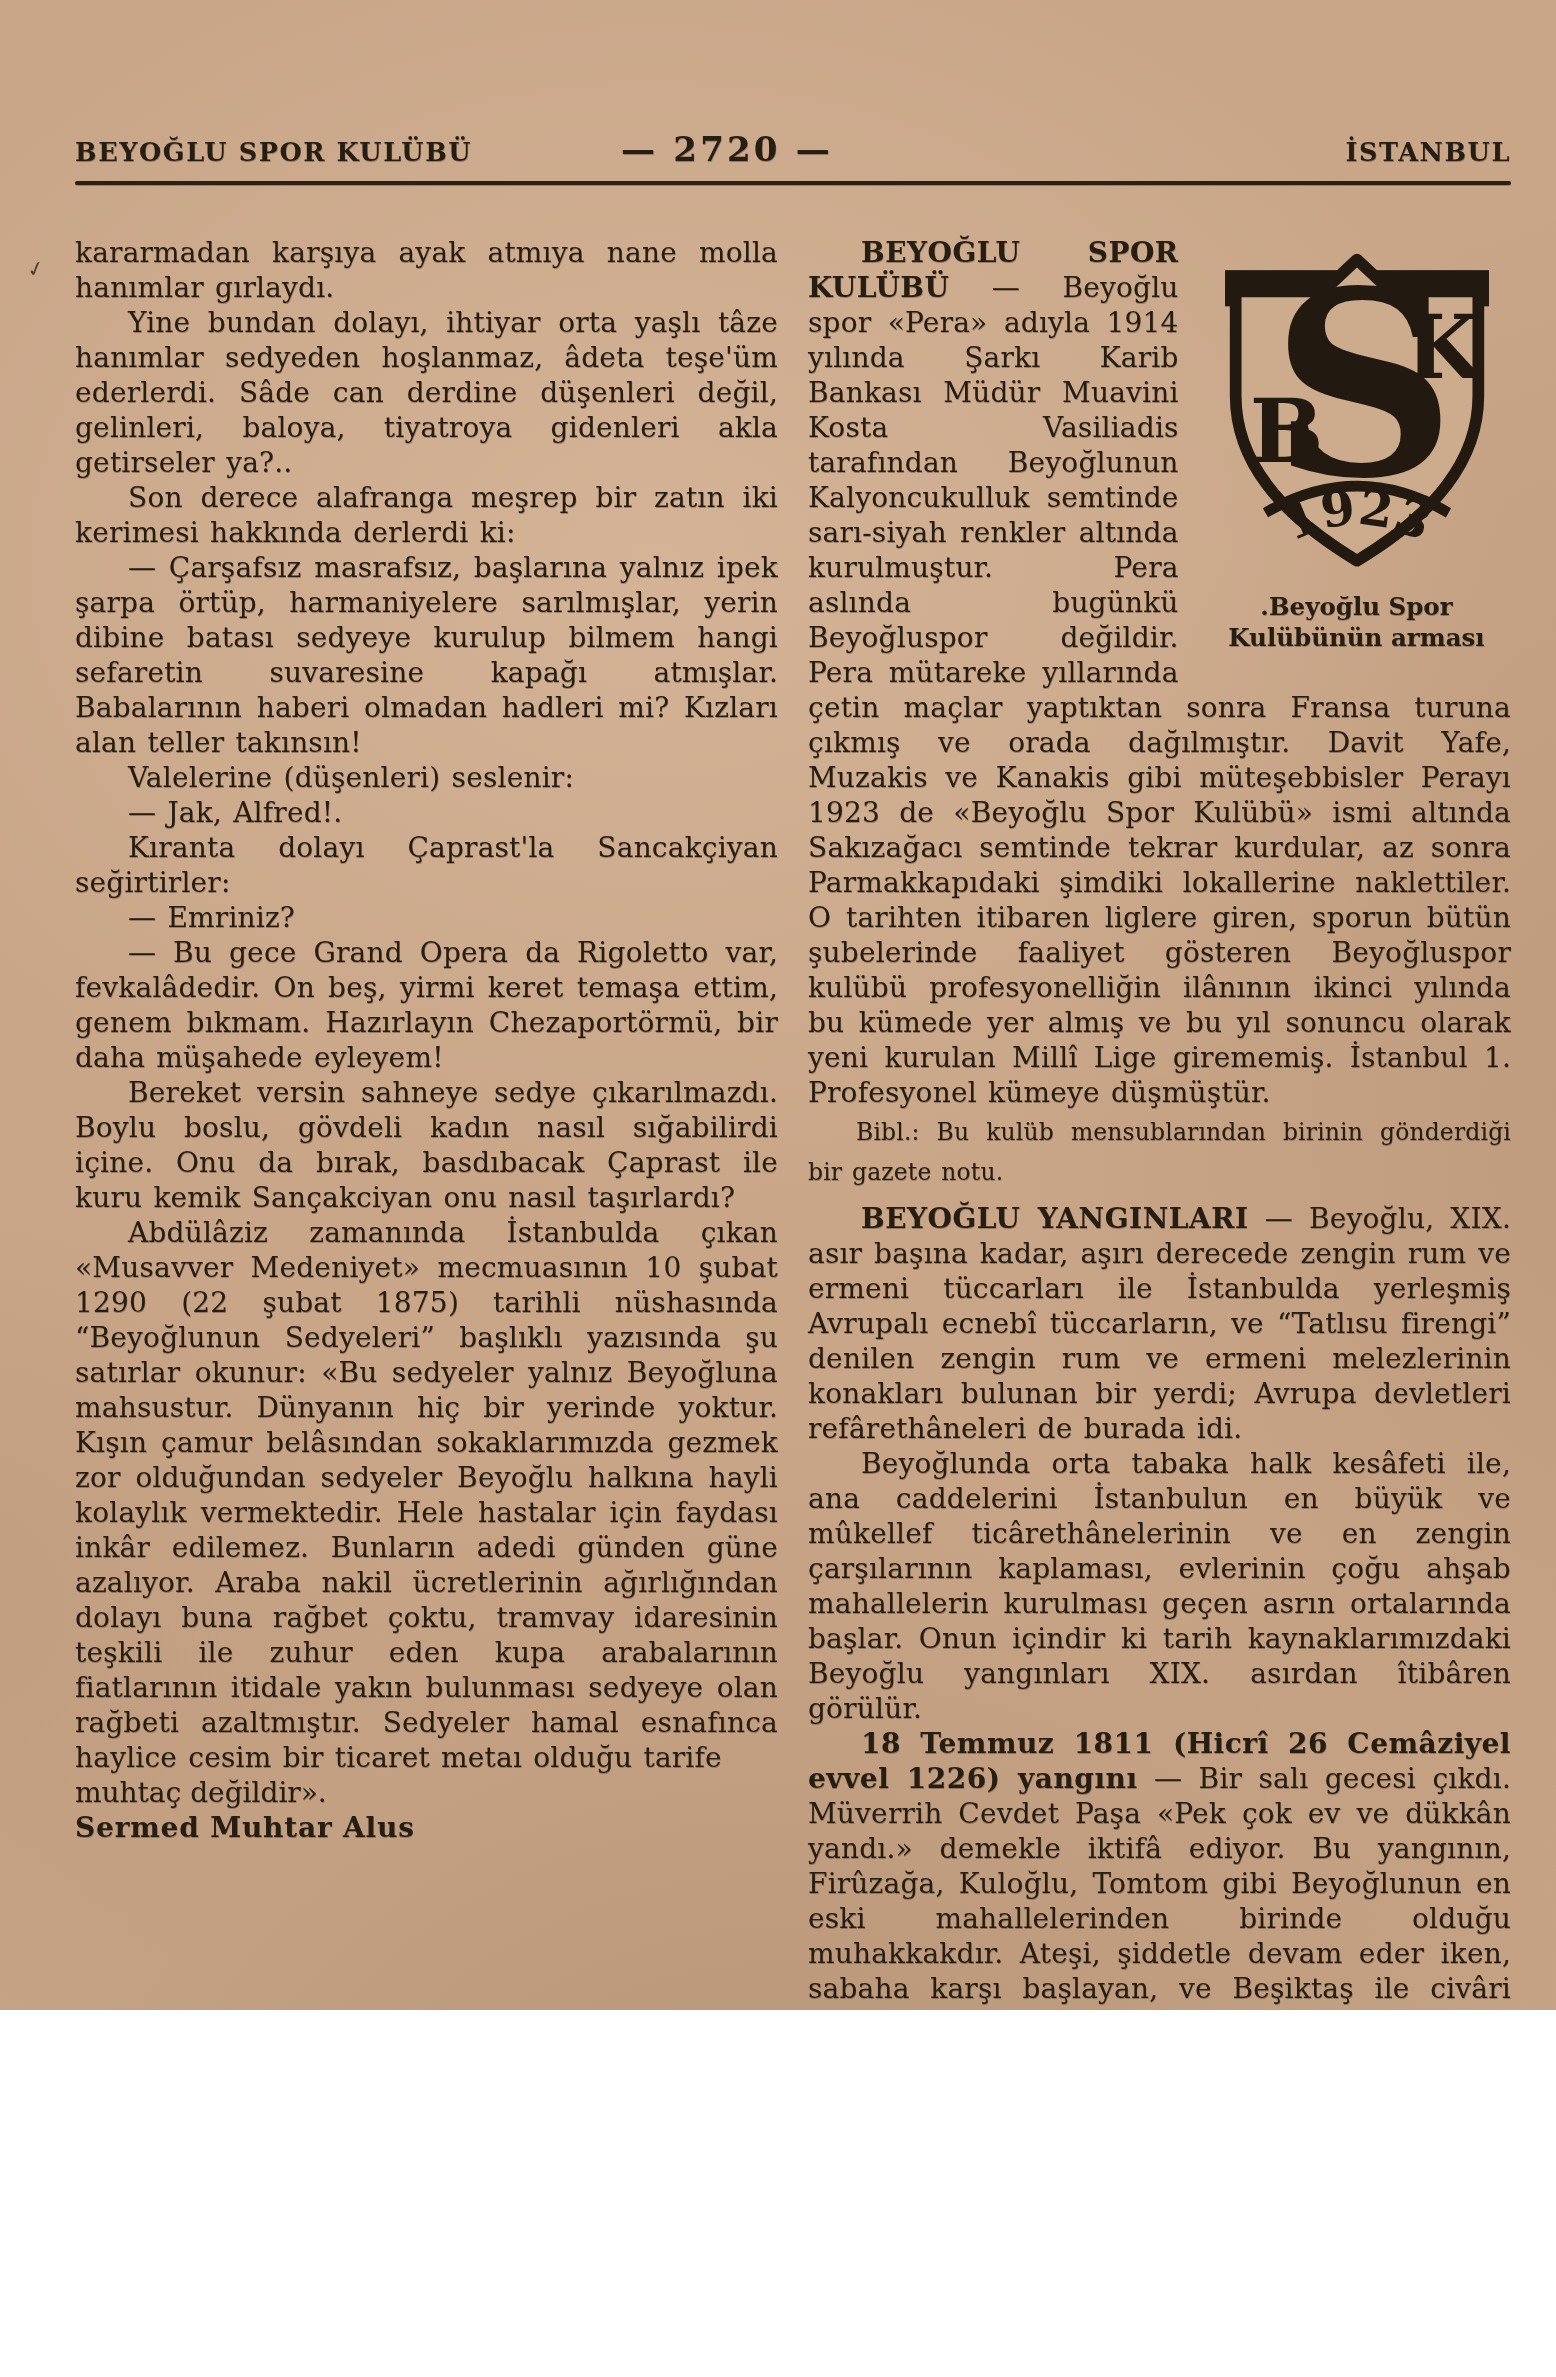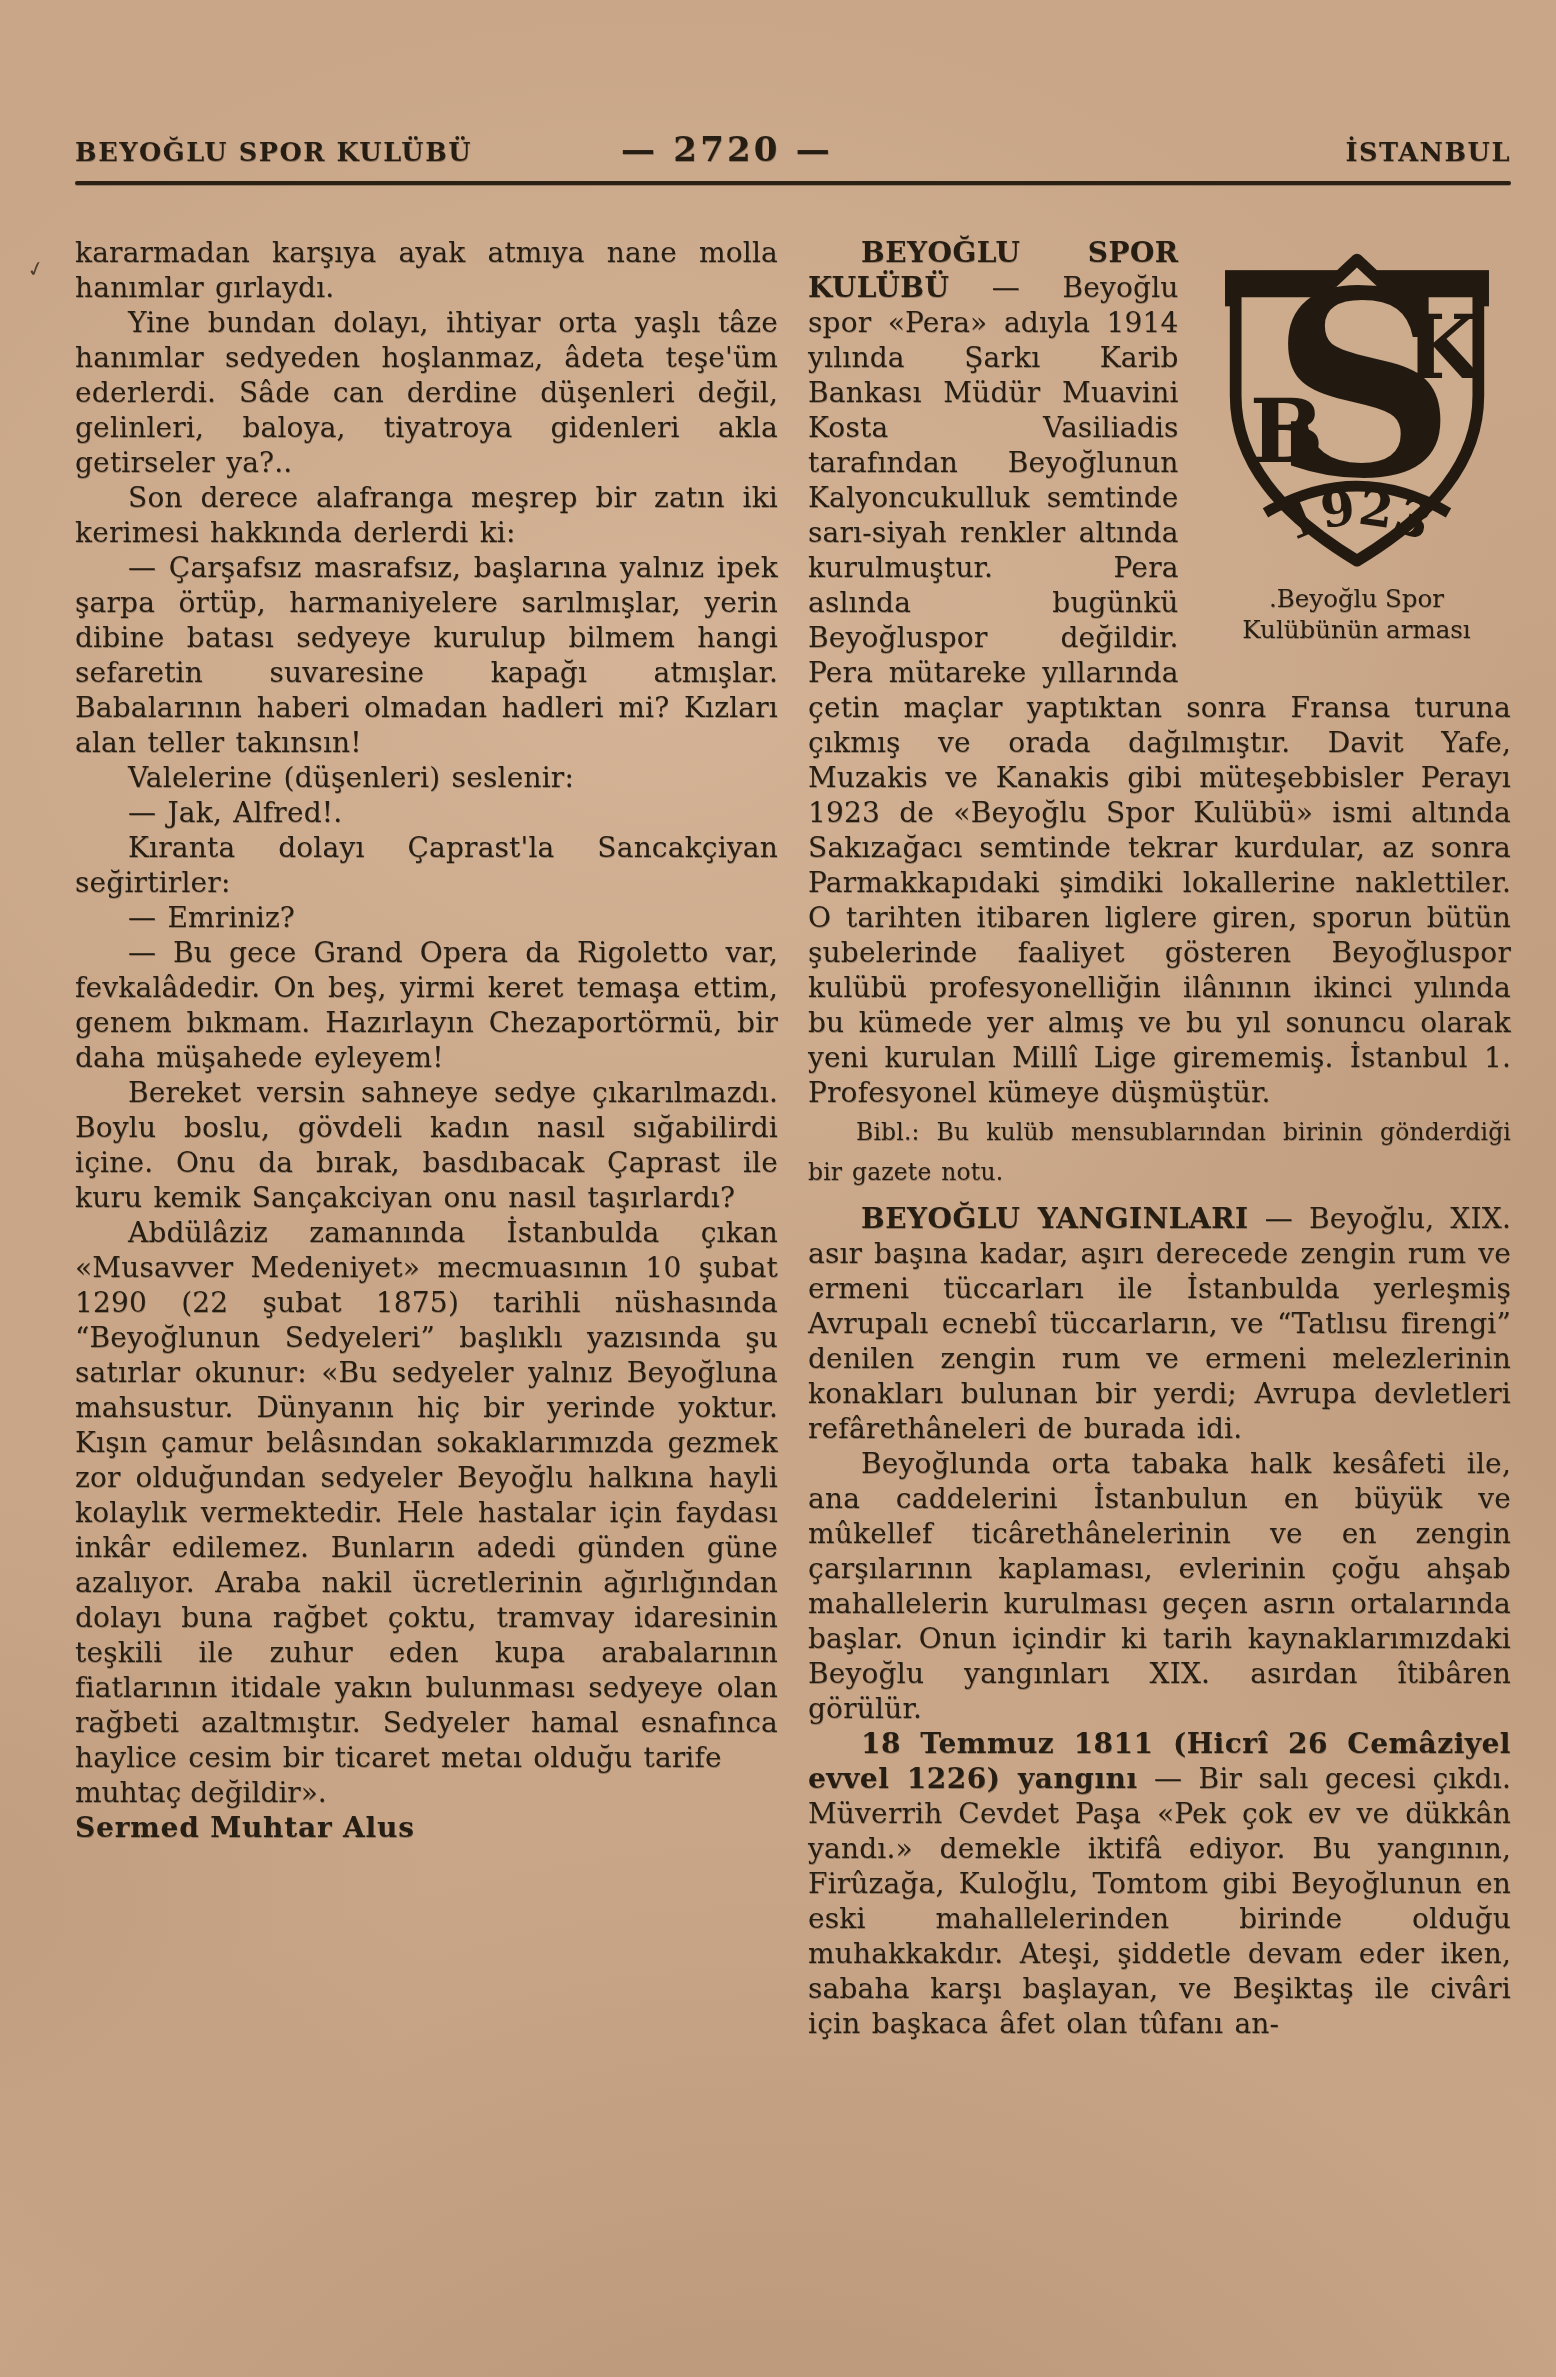--- a/index.html
+++ b/index.html
@@ -1,19 +1,19 @@
 <!DOCTYPE html>
 <html style="font-size:8.5px"><head>
 <meta charset="utf-8">
 <style>
   html, body { margin: 0; padding: 0; }
   .page {
     position: relative;
     width: 1556px;
-    height: 2377px;
+    height: 2010px;
     overflow: hidden;
     background-color: #c9a688;
     background-image:
       radial-gradient(1384px 1064px at 42% 28%, #d4b396 0%, rgba(212,179,150,0) 62%),
       radial-gradient(1703px 1384px at 50% 112%, rgba(140,103,74,0.28) 0%, rgba(140,103,74,0) 60%),
       radial-gradient(1171px 1703px at 106% 55%, rgba(140,103,74,0.18) 0%, rgba(140,103,74,0) 55%),
       radial-gradient(958px 745px at -6% 80%, rgba(140,103,74,0.15) 0%, rgba(140,103,74,0) 55%);
     font-family: "DejaVu Serif", "Liberation Serif", serif;
     color: #261d13;
   }
@@ -59,21 +59,21 @@
   .signature { font-weight: bold; letter-spacing: 0.8px; }
   .bibl { font-size: 23.4px; line-height: 40px; margin-top: 2px; text-indent: 48px; }
   .article-gap { margin-top: 8.5px; }
   .emblem-box {
     float: right; width: 309px;
     margin: 3.2px 0 10.6px 23.4px;
     text-align: center;
   }
   .emblem-svg { width: 298px; height: 341px; display: block; margin: 0 auto; }
   .emblem-caption {
-    font-weight: normal; font-size: 24.5px; line-height: 31px; margin-top: 4px;
+    font-weight: bold; font-size: 24.5px; line-height: 31px; margin-top: 12px;
     text-shadow: 0.4px 0.5px 0.4px rgba(38,28,16,0.32);
   }
 </style>
 </head>
 <body>
 
 <div class="page">
 
   <div class="running-head">
     <span class="h-left">BEYOĞLU SPOR KULÜBÜ</span>

